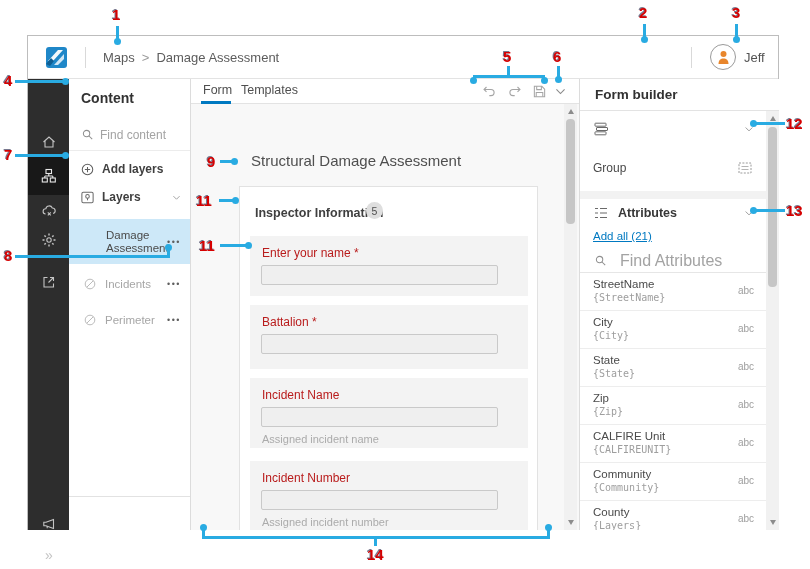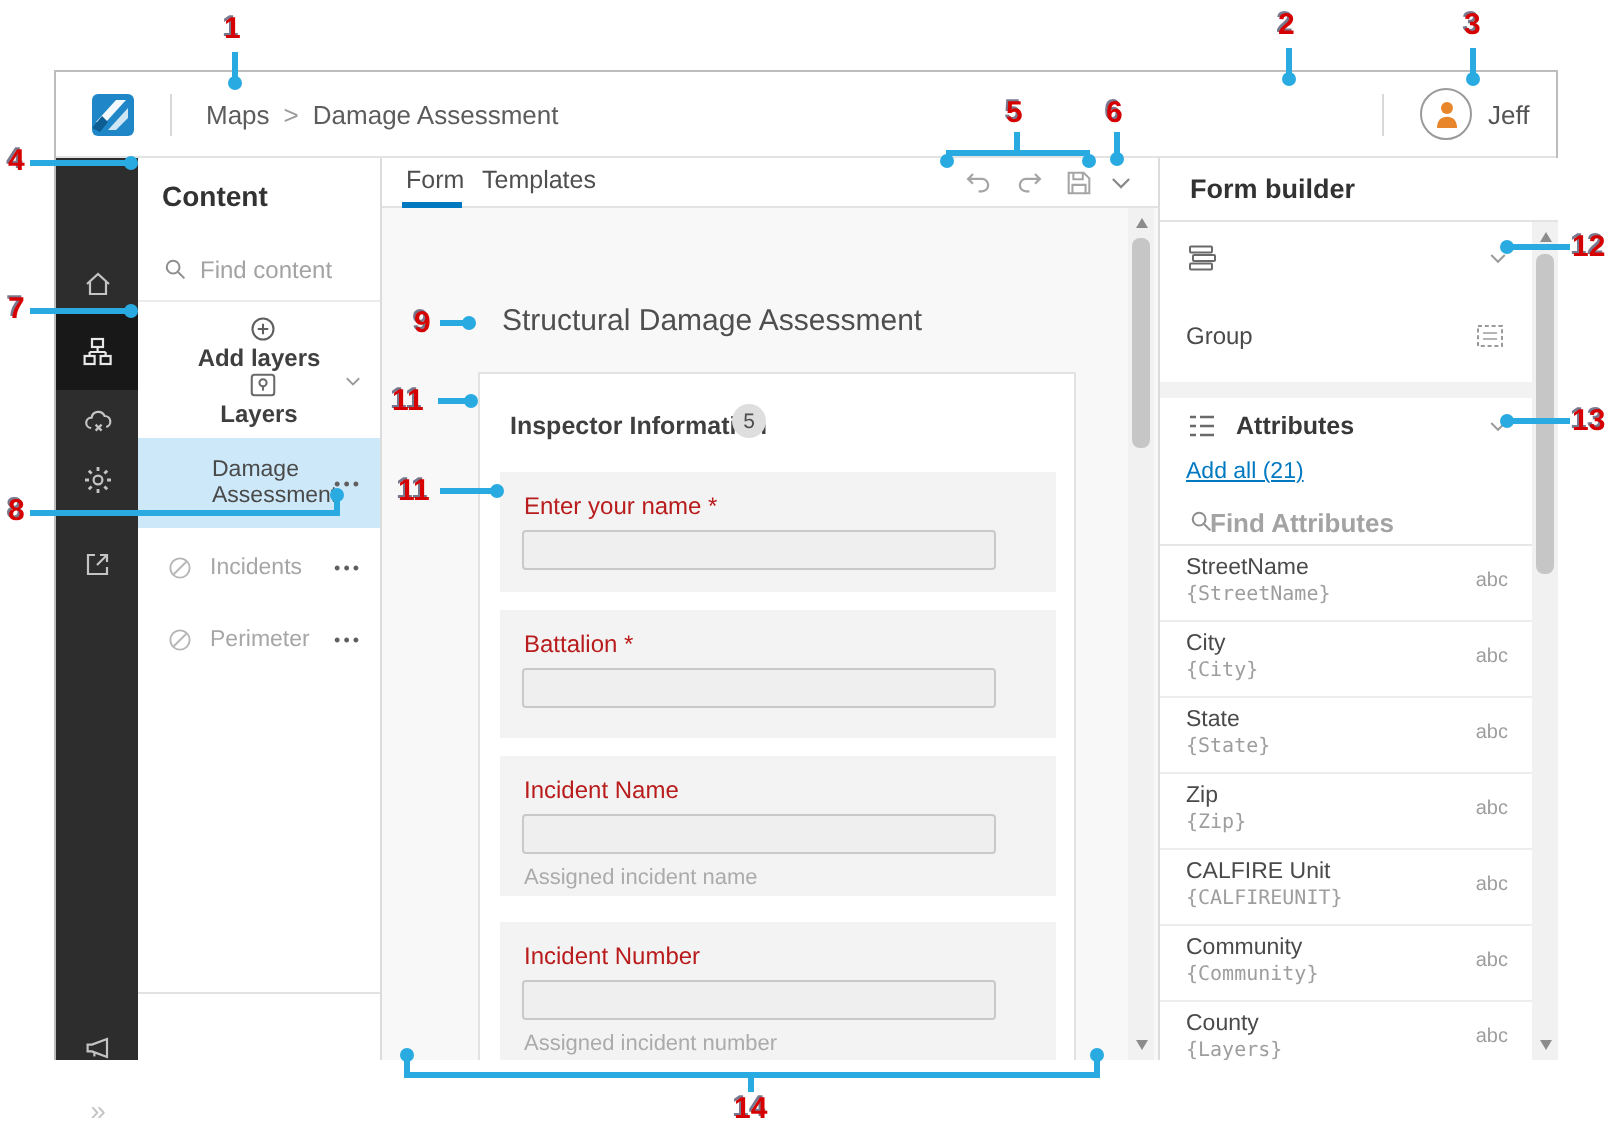--- a/index.html
+++ b/index.html
@@ -27,21 +27,21 @@
   .snav-item.sel{background:#181818;}
   .collapse-glyph{font-size:14px;color:#c4c4c4;letter-spacing:-1px;}
 
   
   .cpanel{position:absolute;left:41px;top:43px;width:122px;height:451px;background:#fff;border-right:1px solid #dcdcdc;box-sizing:border-box;}
   .cpanel-title{position:absolute;left:12px;top:11px;font-size:14px;font-weight:bold;color:#323232;}
   .csearch{position:absolute;left:0;top:40px;width:100%;height:32px;border-bottom:1px solid #ececec;box-sizing:border-box;}
   .csearch svg{position:absolute;left:11px;top:8px;}
   .csearch input{position:absolute;left:29px;top:5px;width:84px;height:20px;border:none;outline:none;font-size:12px;color:#4a4a4a;background:transparent;font-family:"Liberation Sans",sans-serif;}
   .csearch input::placeholder{color:#a3a3a3;}
-  .crow{position:absolute;left:0;width:100%;display:flex;align-items:center;font-size:12px;color:#4a4a4a;flex-direction:column;}
+  .crow{position:absolute;left:0;width:100%;display:flex;align-items:center;font-size:12px;color:#4a4a4a;}
   .crow .ic{margin-left:11px;margin-right:7px;flex:0 0 auto;}
   .crow .chev{position:absolute;right:8px;}
   .lyr-row{position:absolute;left:0;width:100%;display:flex;align-items:center;}
   .lyr-name{margin-left:37px;font-size:11.5px;color:#4a4a4a;line-height:13px;max-width:58px;}
   .lyr-name.dim{color:#a6a6a6;margin-left:8px;}
   .lyr-row .ban{margin-left:14px;flex:0 0 auto;}
   .dots{position:absolute;right:9px;font-size:9px;letter-spacing:1.5px;color:#5f5f5f;}
   .sel-row{background:#cde8f8;}
   .semib{font-weight:bold;color:#3f3f3f;}
   .bm-sep{position:absolute;left:0;top:417px;width:100%;height:1px;background:#e2e2e2;}
@@ -77,21 +77,21 @@
   .sec-row{position:absolute;left:0;width:186px;height:28px;}
   .sec-row .ic{position:absolute;left:13px;top:6px;}
   .sec-row .t{position:absolute;left:38px;top:0;height:28px;line-height:28px;font-size:12.5px;font-weight:bold;color:#383838;}
   .sec-row .chev{position:absolute;left:163px;top:8px;}
   .grp-row{position:absolute;left:0;width:186px;height:28px;font-size:12px;color:#4a4a4a;}
   .grp-row .t{position:absolute;left:13px;top:0;height:28px;line-height:28px;}
   .grp-row .ic{position:absolute;left:157px;top:6px;}
   .addall{position:absolute;left:13px;font-size:11.5px;color:#0079c1;text-decoration:underline;}
   .rsearch{position:absolute;left:0;width:186px;height:24px;border-bottom:1px solid #e6e6e6;box-sizing:border-box;}
   .rsearch svg{position:absolute;left:13px;top:4px;}
-  .rsearch input{position:absolute;left:23px;top:2px;width:130px;height:18px;border:none;outline:none;font-size:13px;background:transparent;font-family:"Liberation Sans",sans-serif;font-weight:bold;}
+  .rsearch input{position:absolute;left:38px;top:2px;width:130px;height:18px;border:none;outline:none;font-size:16px;background:transparent;font-family:"Liberation Sans",sans-serif;}
   .rsearch input::placeholder{color:#a3a3a3;}
   .arow{position:absolute;left:0;width:186px;height:38px;border-bottom:1px solid #ededed;box-sizing:border-box;}
   .arow .nm{position:absolute;left:13px;top:5px;font-size:11.5px;color:#4a4a4a;}
   .arow .cd{position:absolute;left:13px;top:19px;font-size:10px;color:#9e9e9e;font-family:"DejaVu Sans Mono",monospace;}
   .arow .ty{position:absolute;right:12px;top:12px;font-size:10px;color:#9e9e9e;}
 
   
   .cnum{position:absolute;font-size:15px;font-weight:bold;color:#d60000;text-shadow:-1px -1px 0 rgba(10,10,50,.55);}
   .cline{position:absolute;background:#29abe2;}
   .cdot{position:absolute;width:7px;height:7px;border-radius:50%;background:#29abe2;}

